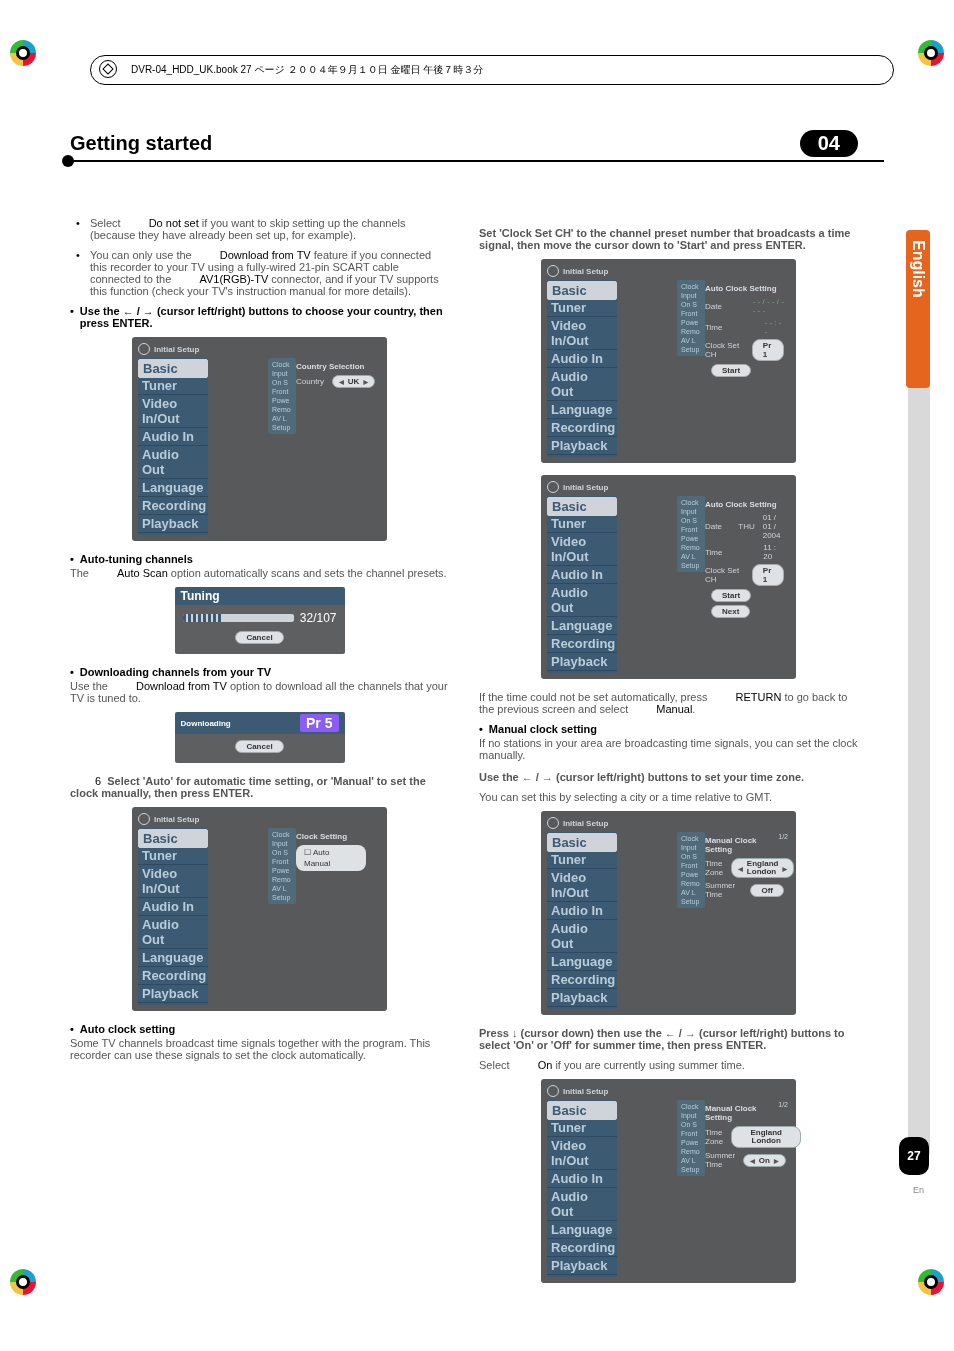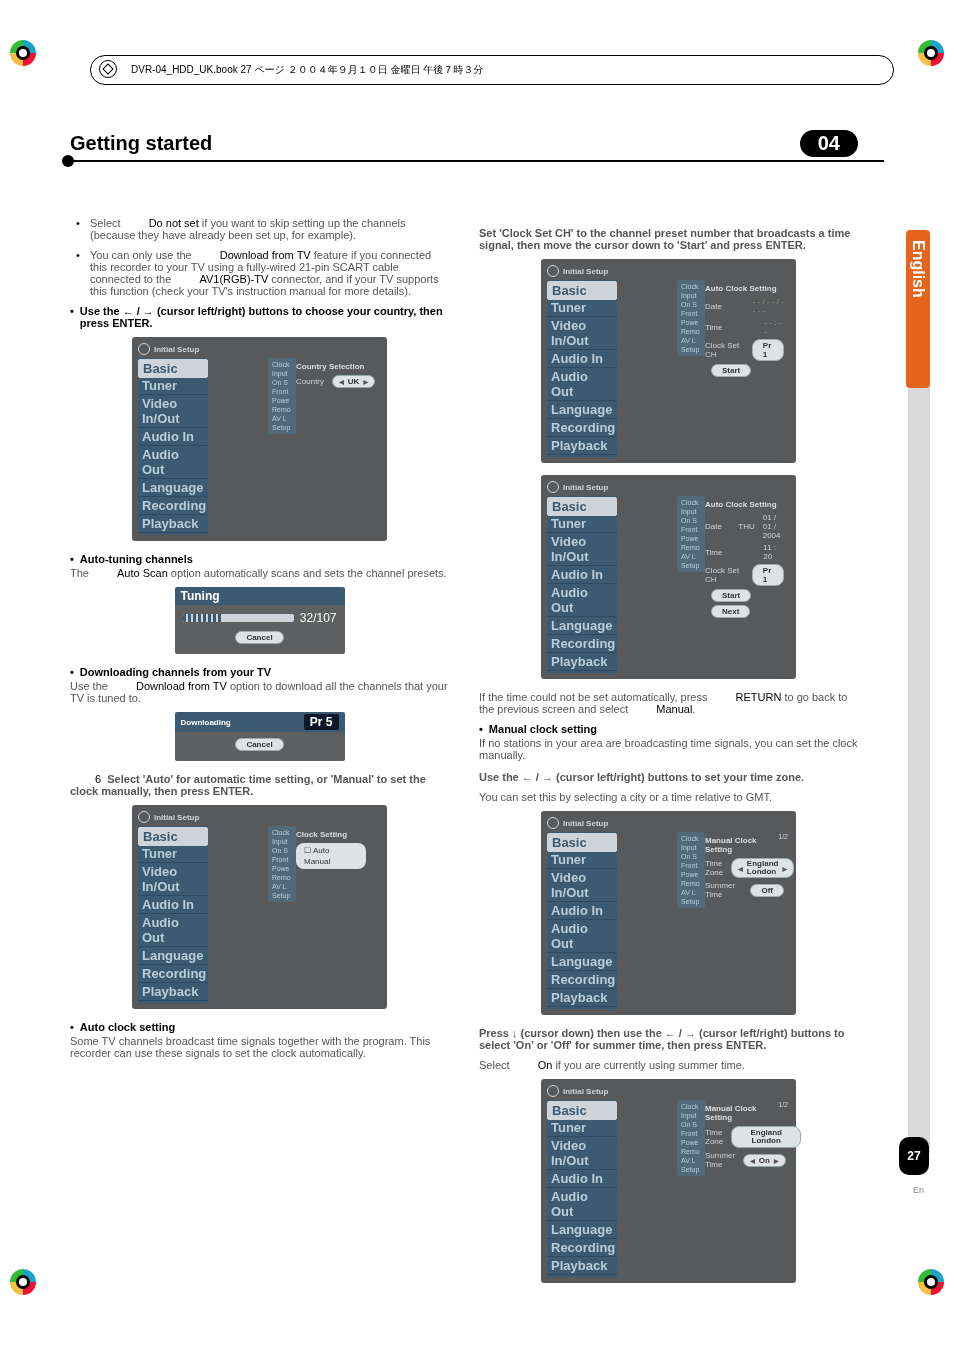--- a/index.html
+++ b/index.html
@@ -200,21 +200,21 @@
   .tuning-prog {
     flex:1; height:8px; background:#cfd4da; position:relative;
     border-radius:2px; overflow:hidden;
   }
   .tuning-prog-fill {
     background: repeating-linear-gradient(90deg,#3c5a72 0 3px,#cfd4da 3px 5px);
     height:100%; width:35%;
   }
   .tuning-count { color:#fff; font-size:12px; }
   .downloading-pr {
-    background:#0f172a; color:#fff; font-weight:bold; font-size:12px;
+    background:#8b5cf6; color:#fff; font-weight:bold; font-size:14px;
     padding:1px 6px; border-radius:2px;
   }
   .dl-header { display:flex; justify-content:space-between; align-items:center;
     background:#3c5a72; color:#fff; padding:2px 6px; border-radius:2px 2px 0 0; font-size:8px; font-weight:bold;}
   .side-tab {
     position: absolute;
     right: 24px; top: 230px;
     writing-mode: vertical-rl;
     font-weight: bold;
     font-size: 16px;

